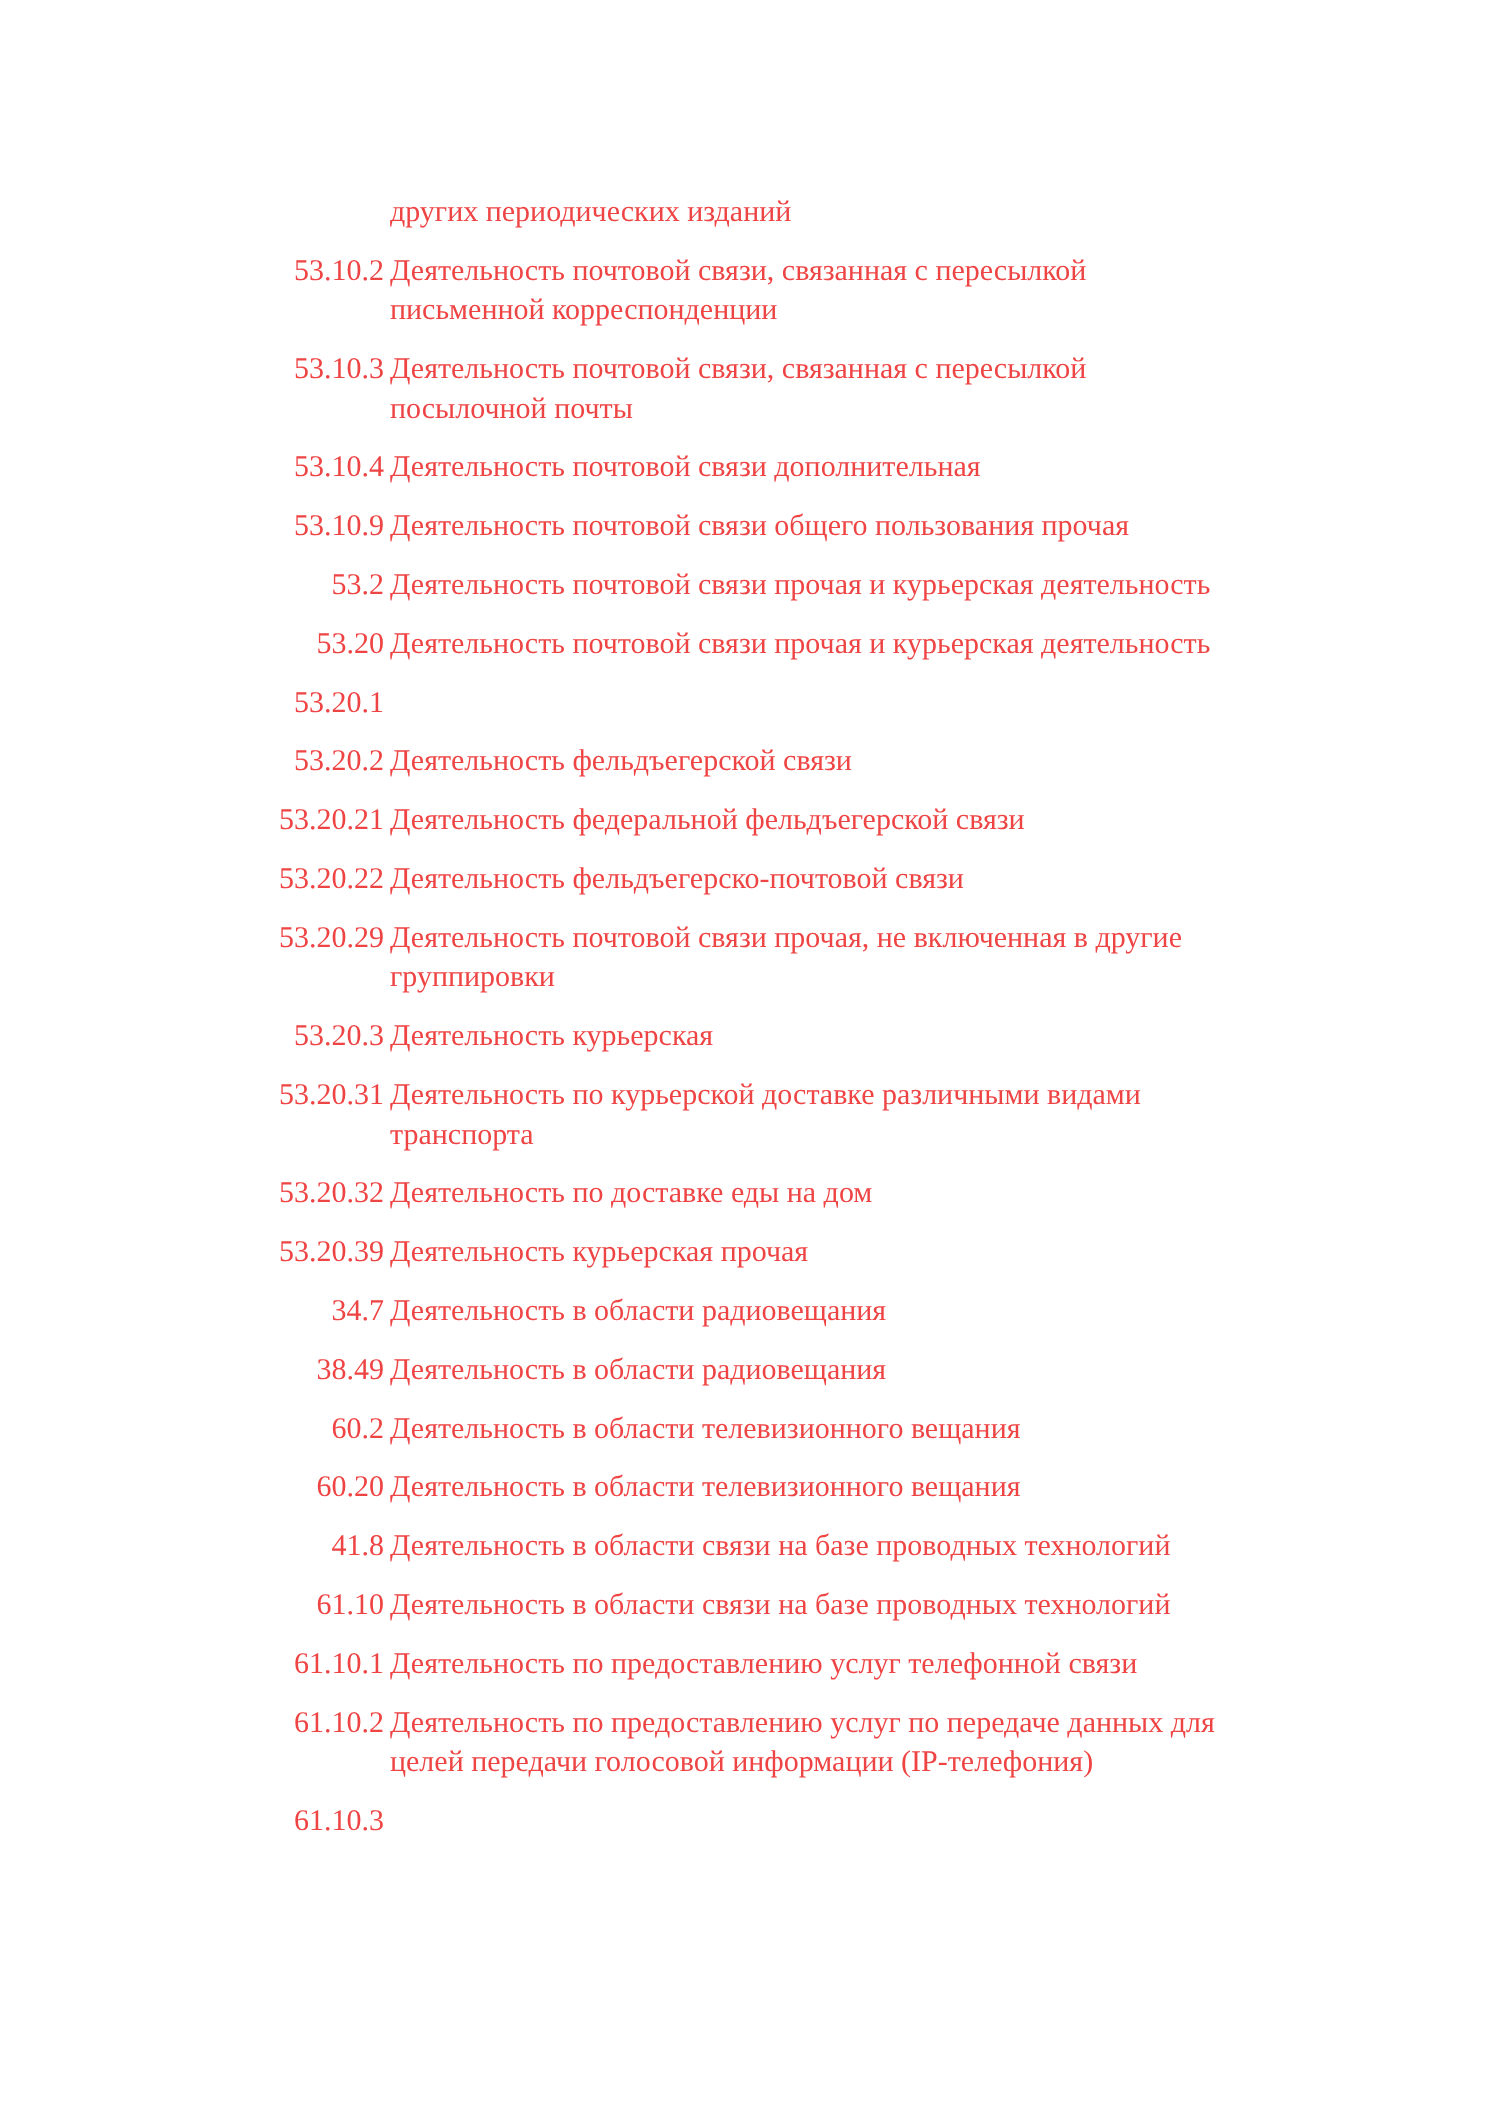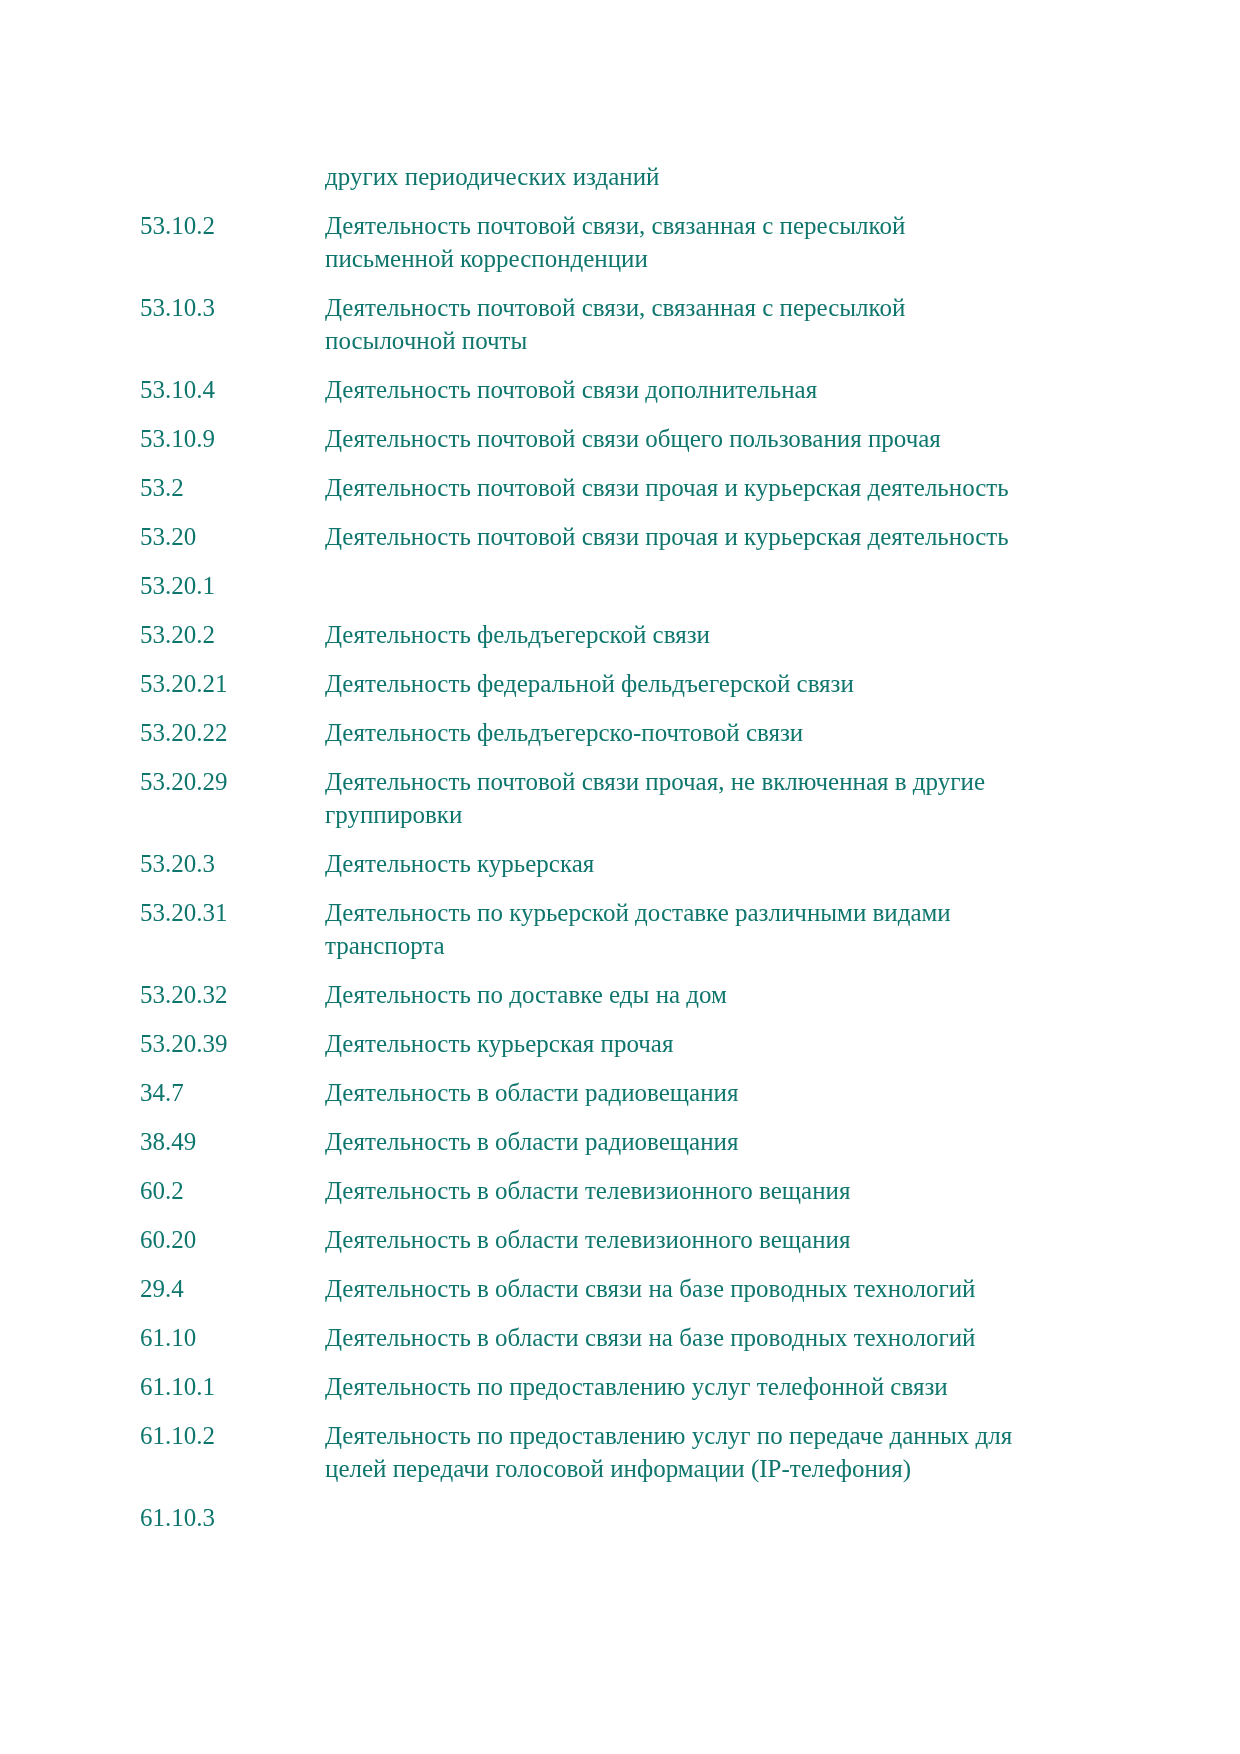--- a/index.html
+++ b/index.html
@@ -10,32 +10,32 @@
   .page {
     position: relative;
     width: 1240px;
     height: 1754px;
     background: #ffffff;
     box-sizing: border-box;
     padding: 160px 60px 0 140px;
     font-family: "Liberation Serif", "DejaVu Serif", serif;
     font-size: 25px;
     line-height: 33px;
-    color: #0f766e;
+    color: #ef4444;
     overflow: hidden;
   }
   .row {
     display: flex;
     align-items: flex-start;
     margin-bottom: 16px;
   }
   .code {
     flex: none;
     width: 180px;
-    text-align: left;
+    text-align: right;
     white-space: nowrap;
   }
   .desc {
     flex: none;
     margin-left: 5px;
     max-width: 780px;
     white-space: pre-line;
   }
 </style>
 </head>
@@ -120,21 +120,21 @@
   </div>
   <div class="row">
     <div class="code">60.2</div>
     <div class="desc">Деятельность в области телевизионного вещания</div>
   </div>
   <div class="row">
     <div class="code">60.20</div>
     <div class="desc">Деятельность в области телевизионного вещания</div>
   </div>
   <div class="row">
-    <div class="code">29.4</div>
+    <div class="code">41.8</div>
     <div class="desc">Деятельность в области связи на базе проводных технологий</div>
   </div>
   <div class="row">
     <div class="code">61.10</div>
     <div class="desc">Деятельность в области связи на базе проводных технологий</div>
   </div>
   <div class="row">
     <div class="code">61.10.1</div>
     <div class="desc">Деятельность по предоставлению услуг телефонной связи</div>
   </div>

